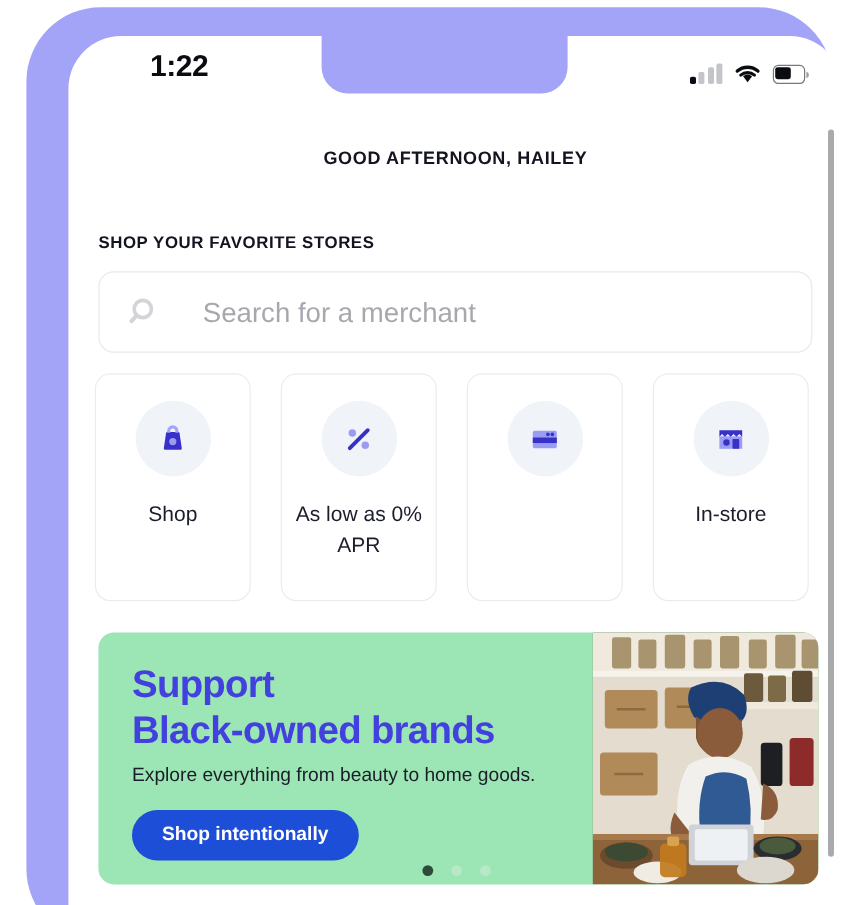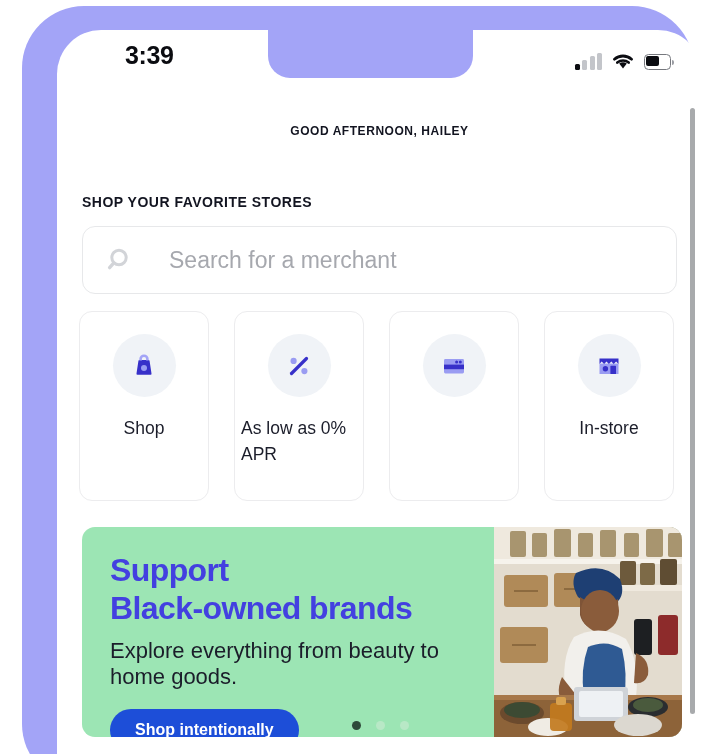--- a/index.html
+++ b/index.html
@@ -117,21 +117,21 @@
   #app-header {
     position: absolute;
     left: 0; top: 72px;
     width: 645px; height: 76px;
   }
   #greeting-title {
     position: absolute;
     left: 0; right: 0;
     top: 22px;
     text-align: center;
-    font-size: 12px;
+    font-size: 15px;
     font-weight: bold;
     letter-spacing: 0.55px;
     color: #121420;
   }
   #avatar {
     position: absolute;
     right: 22px; top: 6px;
     width: 50px; height: 50px;
     border-radius: 50%;
     background: #dcdddf;
@@ -204,20 +204,21 @@
     background: #f0f3f7;
     display: flex;
     align-items: center;
     justify-content: center;
     flex: 0 0 auto;
   }
   .tile-label {
     margin-top: 18px;
     font-size: 17.5px;
     color: #1b1d2a;
+    text-align: center;
     line-height: 1.5;
     padding: 0 6px;
   }
 
   
   #promo-banner {
     position: absolute;
     left: 25px; top: 497px;
     width: 600px;
     height: 210px;
@@ -233,21 +234,21 @@
   }
   .promo-h1, .promo-h2 {
     font-size: 32px;
     font-weight: bold;
     color: #4340e0;
     letter-spacing: -0.6px;
     line-height: 1.18;
   }
   #promo-sub {
     margin-top: 10px;
-    font-size: 22px;
+    font-size: 16px;
     color: #1b1d2a;
   }
   #promo-cta {
     margin-top: 19px;
     display: inline-flex;
     align-items: center;
     justify-content: center;
     height: 42px;
     padding: 0 25px;
     border-radius: 21px;
@@ -284,21 +285,21 @@
 </head>
 <body>
 
 <div id="phone-frame">
 
   <div id="phone-screen">
 
     <div id="notch"></div>
 
     <div id="status-bar">
-      <div id="status-time">3:39</div>
+      <div id="status-time">1:22</div>
 
       <div id="status-icons">
         <span class="signal-bars">
           <i></i>
             <i></i>
             <i></i>
             <i></i>
         </span>
 
         <svg class="wifi-icon" viewBox="0 0 24 18">

